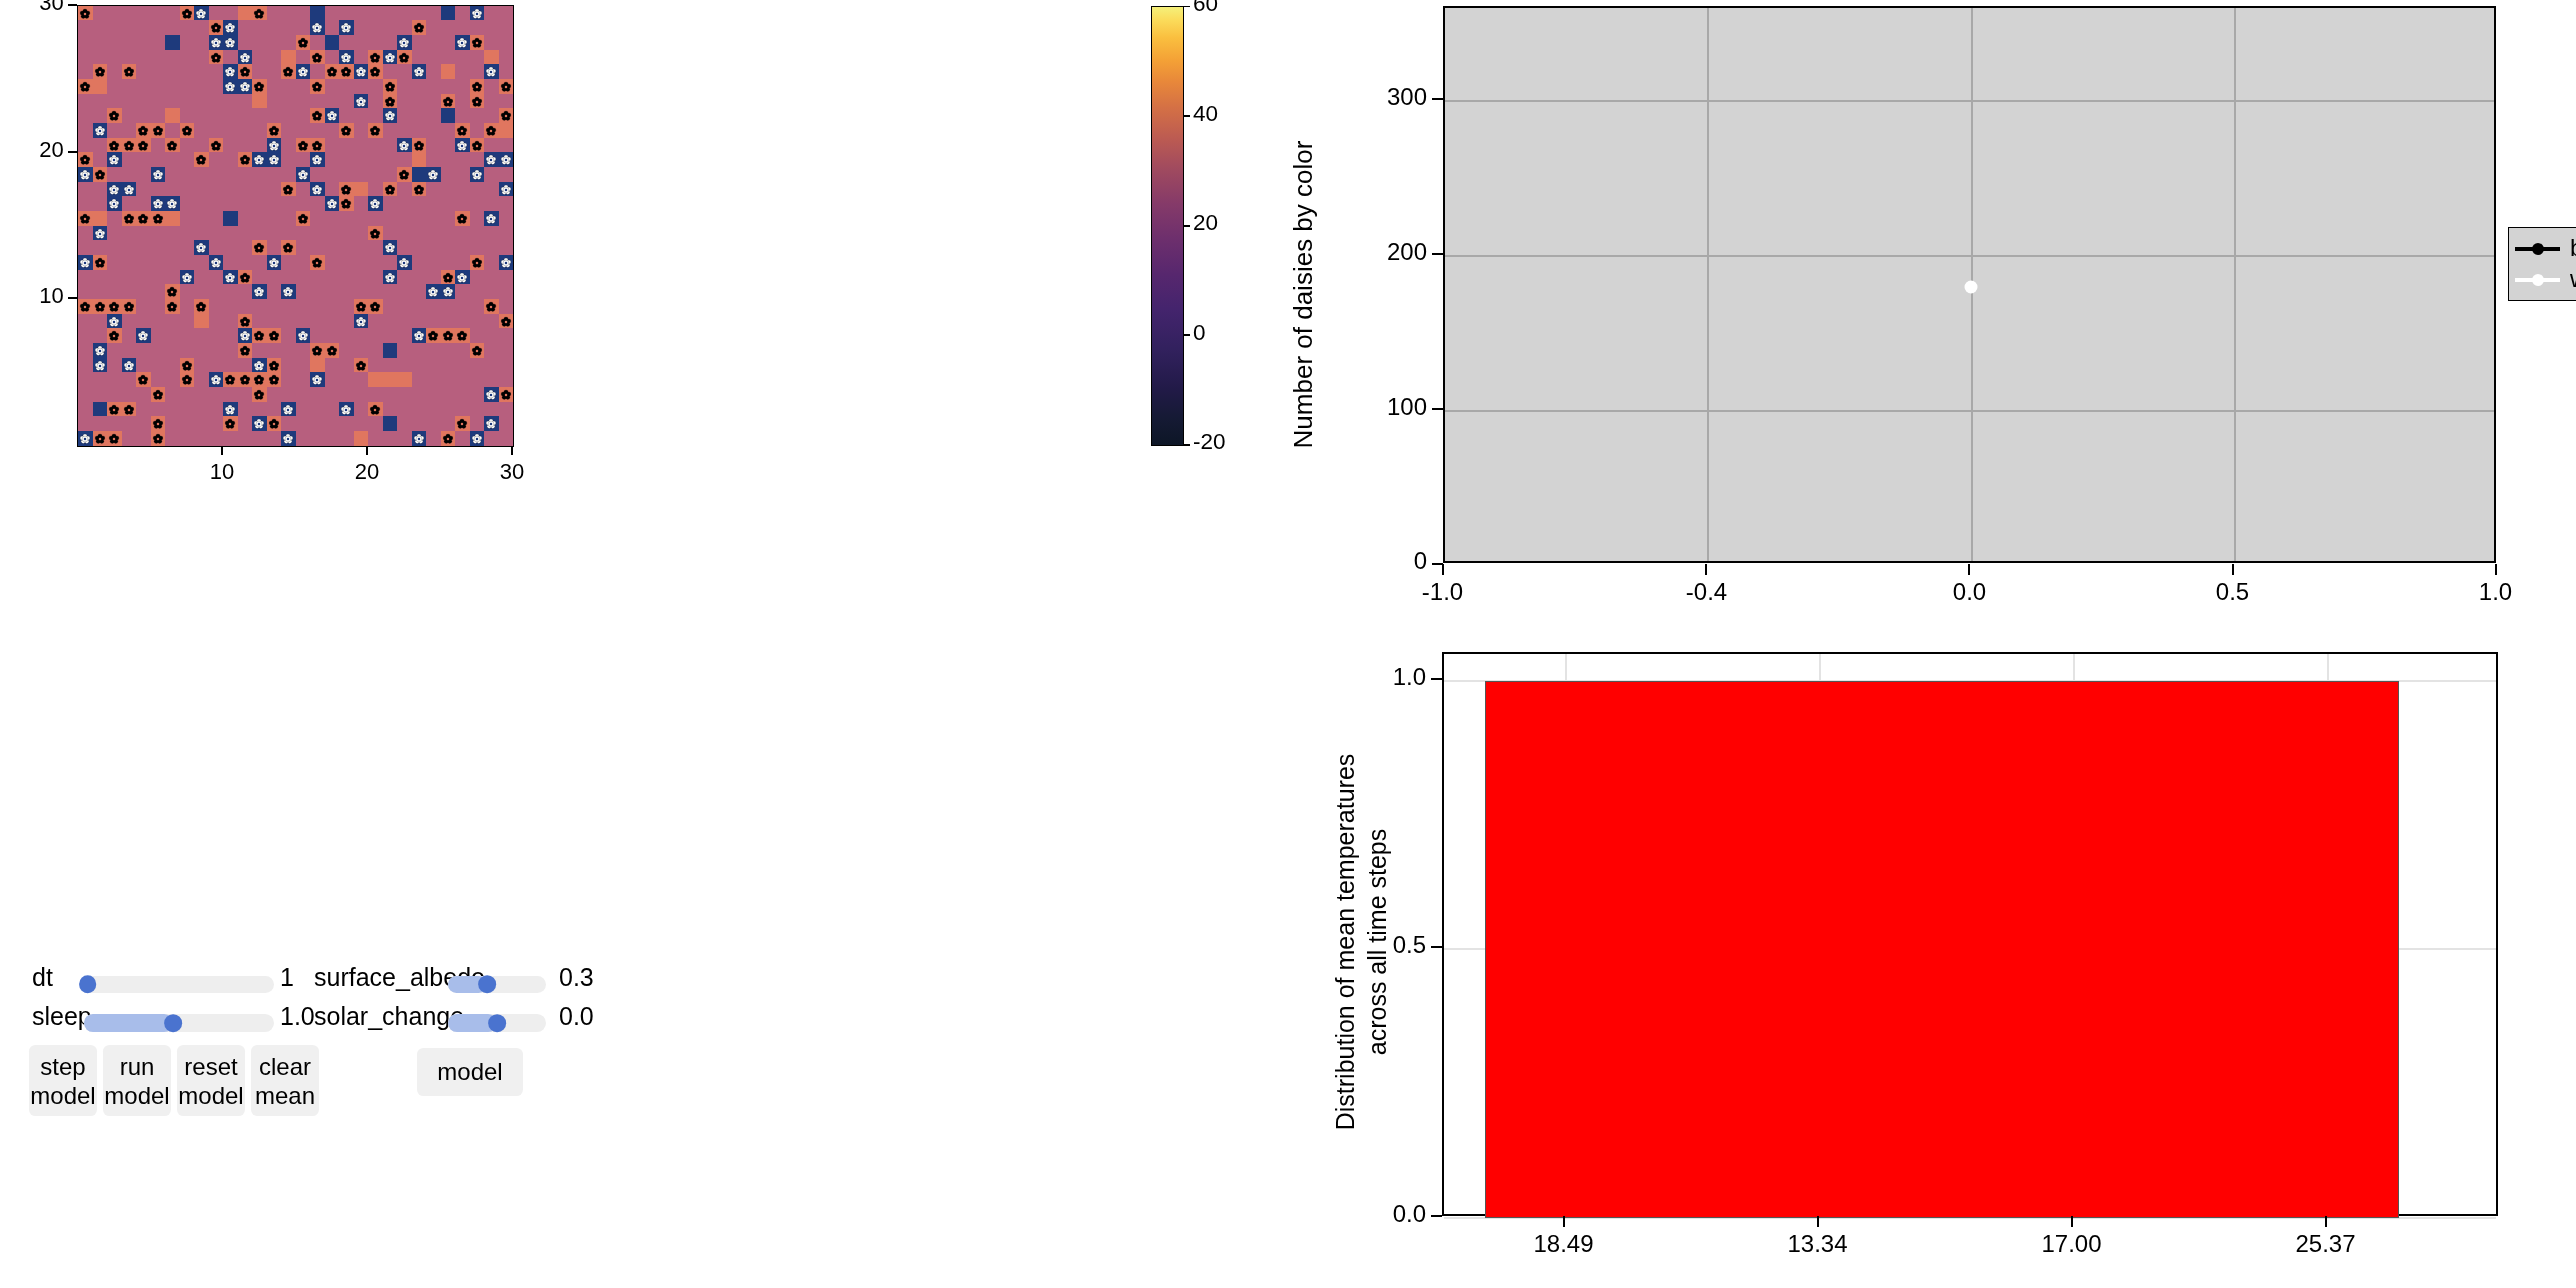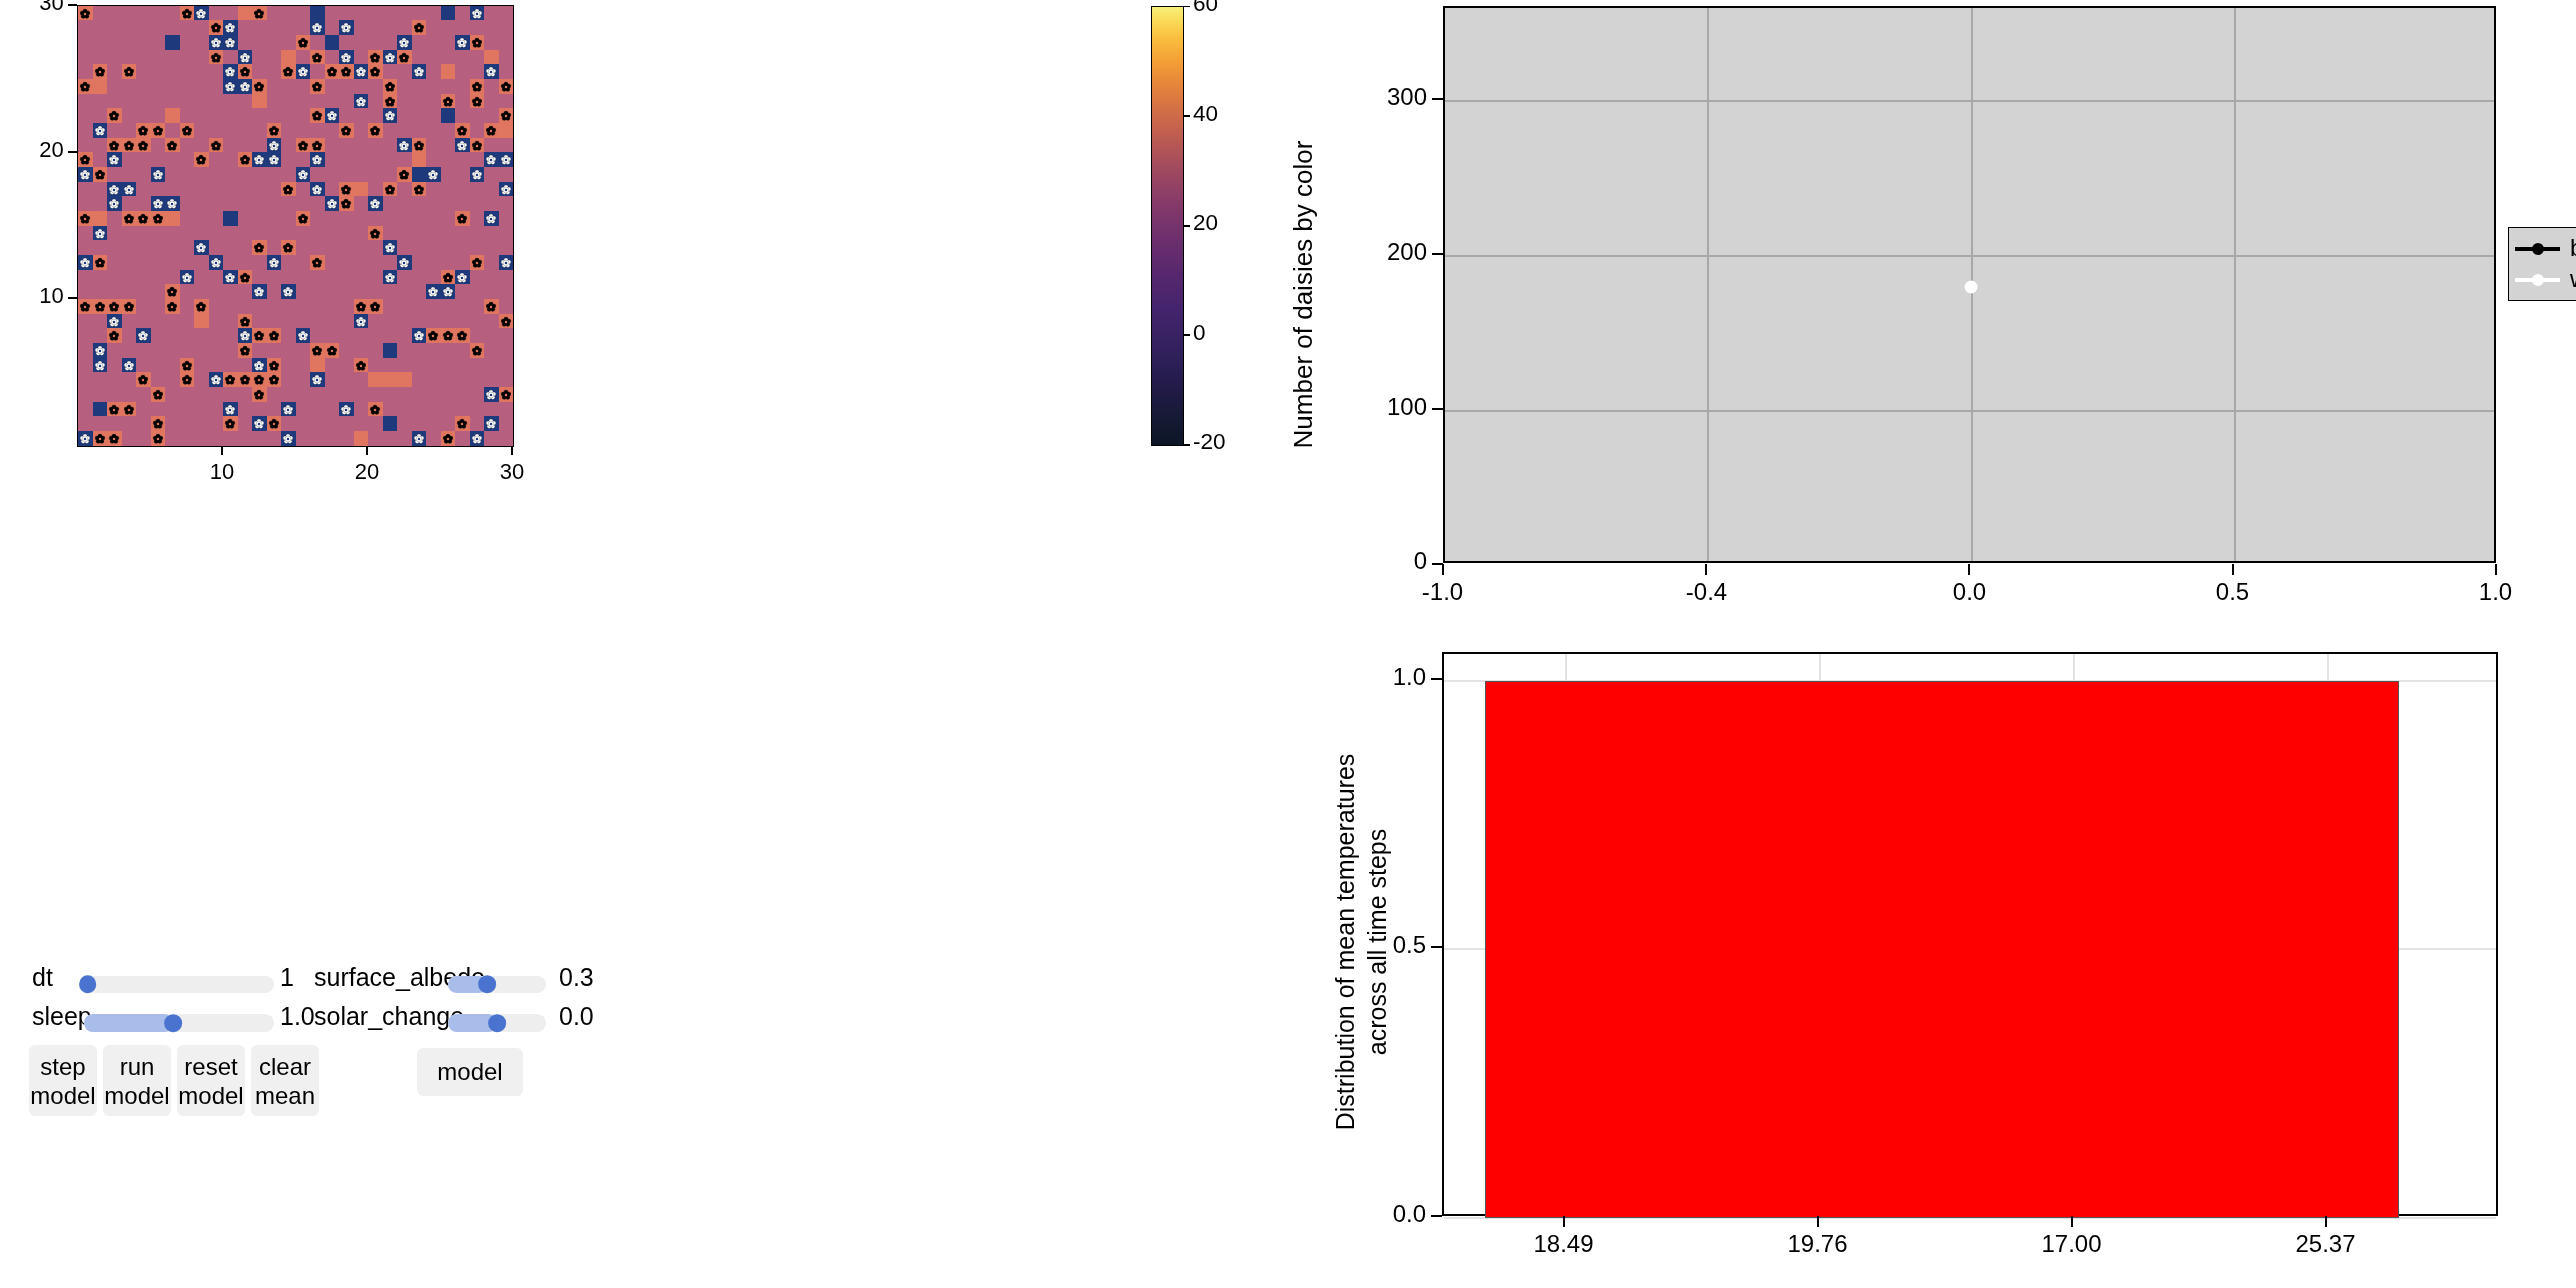--- a/index.html
+++ b/index.html
@@ -3106,21 +3106,21 @@
   <div id="hist-axis">
       <div class="hp-ytick" style="left:159px;top:579px;width:10.5px;height:2.4px;"></div>
       <div class="hp-ylab" style="left:61px;top:564px;width:93px;">0.0</div>
       <div class="hp-ytick" style="left:159px;top:310px;width:10.5px;height:2.4px;"></div>
       <div class="hp-ylab" style="left:61px;top:295px;width:93px;">0.5</div>
       <div class="hp-ytick" style="left:159px;top:42px;width:10.5px;height:2.4px;"></div>
       <div class="hp-ylab" style="left:61px;top:27px;width:93px;">1.0</div>
       <div class="hp-xtick" style="left:291px;top:580px;width:2.4px;height:10.5px;"></div>
       <div class="hp-xlab" style="left:219px;top:594px;width:145px;">18.49</div>
       <div class="hp-xtick" style="left:545px;top:580px;width:2.4px;height:10.5px;"></div>
-      <div class="hp-xlab" style="left:473px;top:594px;width:145px;">19.76</div>
+      <div class="hp-xlab" style="left:473px;top:594px;width:145px;">13.34</div>
       <div class="hp-xtick" style="left:799px;top:580px;width:2.4px;height:10.5px;"></div>
       <div class="hp-xlab" style="left:727px;top:594px;width:145px;">17.00</div>
       <div class="hp-xtick" style="left:1053px;top:580px;width:2.4px;height:10.5px;"></div>
       <div class="hp-xlab" style="left:981px;top:594px;width:145px;">25.37</div>
     </div>
 </div>
 
 <div class="abs" id="controls-panel" style="left:0;top:950px;width:1256px;height:338px;">
     <div class="wrow" style="left:0;top:11.3px;height:32px;">
       <span class="wlabel abs" style="left:32px;top:1.6px;">dt</span>

